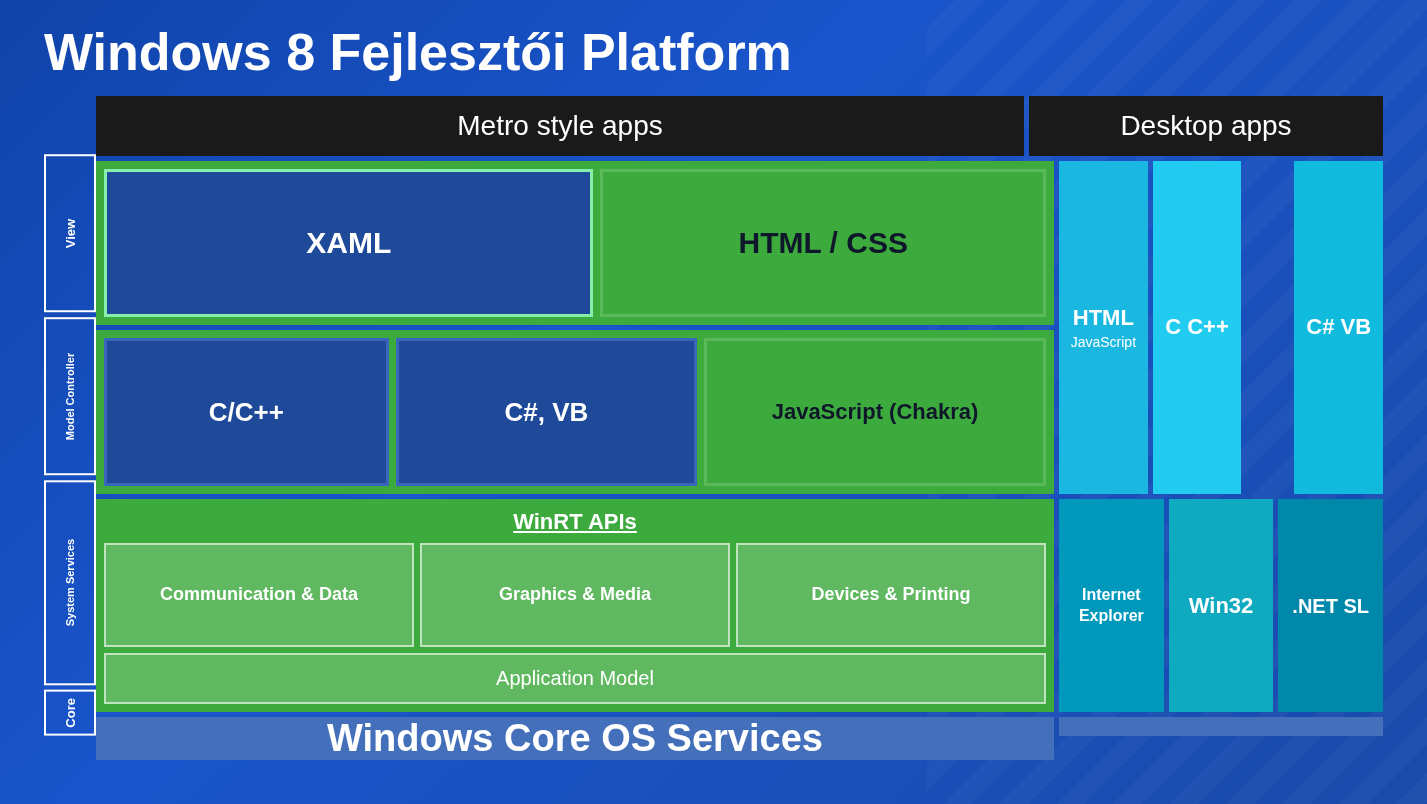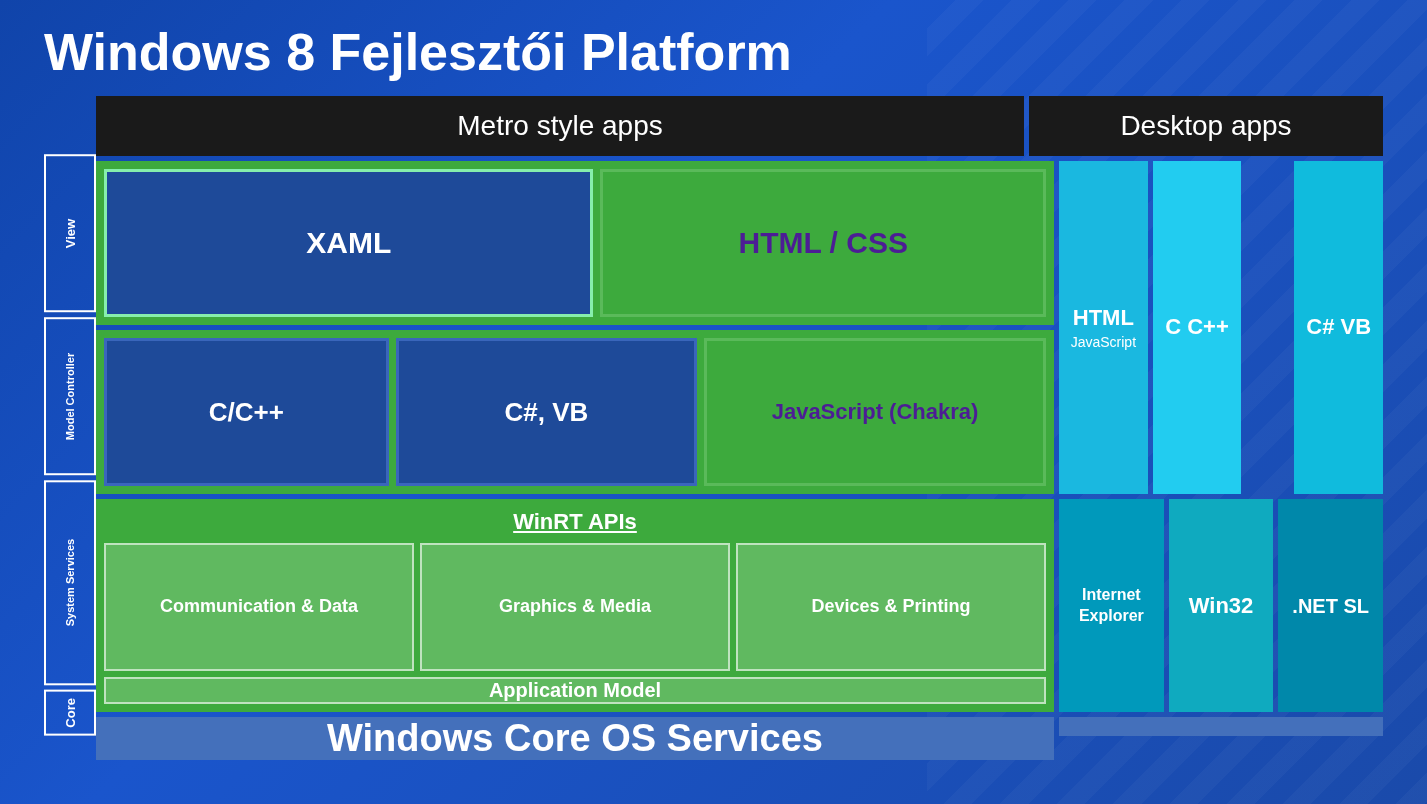--- a/index.html
+++ b/index.html
@@ -70,41 +70,41 @@
         <div style="width:354px;background:#1a1a1a;color:#fff;font-size:28px;font-weight:400;display:flex;align-items:center;justify-content:center;">Desktop apps</div>
       </div>
 
       <div style="display:flex;gap:5px;flex:1;min-height:0;">
 
         <div style="flex:1;display:flex;flex-direction:column;gap:5px;">
 
           <div style="display:flex;gap:7px;height:164px;flex-shrink:0;">
             <div style="flex:1;background:#3daa3d;display:flex;gap:7px;padding:8px;">
               <div style="flex:1.1;background:#1e4a99;color:#fff;font-size:30px;font-weight:700;display:flex;align-items:center;justify-content:center;border:3px solid #86efac;">XAML</div>
-              <div style="flex:1;background:#3daa3d;color:#4c1d95;font-size:30px;font-weight:700;display:flex;align-items:center;justify-content:center;border:3px solid #5aba5a;">HTML / CSS</div>
+              <div style="flex:1;background:#3daa3d;color:#0f172a;font-size:30px;font-weight:700;display:flex;align-items:center;justify-content:center;border:3px solid #5aba5a;">HTML / CSS</div>
             </div>
           </div>
 
           <div style="display:flex;gap:7px;height:164px;flex-shrink:0;">
             <div style="flex:1;background:#3daa3d;display:flex;gap:7px;padding:8px;">
               <div style="flex:0.85;background:#1e4a99;color:#fff;font-size:26px;font-weight:700;display:flex;align-items:center;justify-content:center;border:3px solid #3a66bb;">C/C++</div>
               <div style="flex:0.9;background:#1e4a99;color:#fff;font-size:26px;font-weight:700;display:flex;align-items:center;justify-content:center;border:3px solid #3a66bb;">C#, VB</div>
-              <div style="flex:1;background:#3daa3d;color:#4c1d95;font-size:22px;font-weight:700;display:flex;align-items:center;justify-content:center;text-align:center;border:3px solid #5aba5a;padding:4px;line-height:1.3;">JavaScript (Chakra)</div>
+              <div style="flex:1;background:#3daa3d;color:#0f172a;font-size:22px;font-weight:700;display:flex;align-items:center;justify-content:center;text-align:center;border:3px solid #5aba5a;padding:4px;line-height:1.3;">JavaScript (Chakra)</div>
             </div>
           </div>
 
           <div style="display:flex;gap:7px;height:213px;flex-shrink:0;">
             <div style="flex:1;background:#3daa3d;display:flex;flex-direction:column;gap:6px;padding:8px;">
               <div style="color:#fff;font-size:22px;font-weight:700;text-align:center;text-decoration:underline;padding:2px 0;">WinRT APIs</div>
               <div style="display:flex;gap:6px;flex:1;">
                 <div style="flex:1;background:rgba(255,255,255,0.18);border:2px solid rgba(255,255,255,0.6);color:#fff;font-size:18px;font-weight:700;display:flex;align-items:center;justify-content:center;text-align:center;padding:8px;line-height:1.3;">Communication &amp; Data</div>
                 <div style="flex:1;background:rgba(255,255,255,0.18);border:2px solid rgba(255,255,255,0.6);color:#fff;font-size:18px;font-weight:700;display:flex;align-items:center;justify-content:center;text-align:center;padding:8px;line-height:1.3;">Graphics &amp; Media</div>
                 <div style="flex:1;background:rgba(255,255,255,0.18);border:2px solid rgba(255,255,255,0.6);color:#fff;font-size:18px;font-weight:700;display:flex;align-items:center;justify-content:center;text-align:center;padding:8px;line-height:1.3;">Devices &amp; Printing</div>
               </div>
-              <div style="background:rgba(255,255,255,0.18);border:2px solid rgba(255,255,255,0.6);color:#fff;font-size:20px;font-weight:700;text-align:center;display:flex;align-items:center;justify-content:center;">Application Model</div>
+              <div style="background:rgba(255,255,255,0.18);border:2px solid rgba(255,255,255,0.6);color:#fff;font-size:20px;font-weight:400;text-align:center;padding:12px;display:flex;align-items:center;justify-content:center;">Application Model</div>
             </div>
           </div>
 
           <div style="display:flex;gap:5px;flex:1;">
             <div style="flex:1;background:#4470bb;color:#fff;font-size:38px;font-weight:700;display:flex;align-items:center;justify-content:center;">Windows Core OS Services</div>
           </div>
 
         </div>
 
         <div style="width:324px;display:flex;flex-direction:column;gap:5px;">

